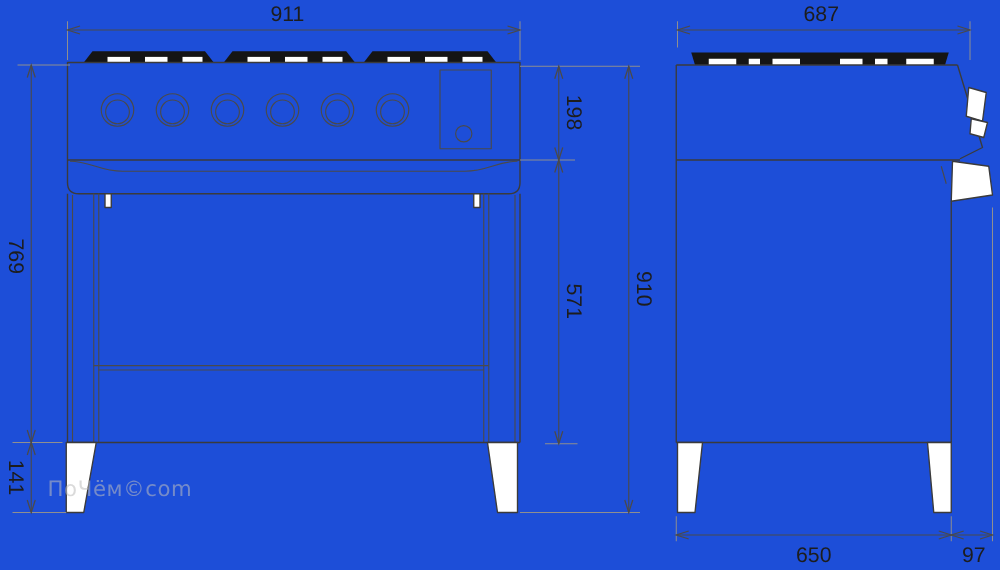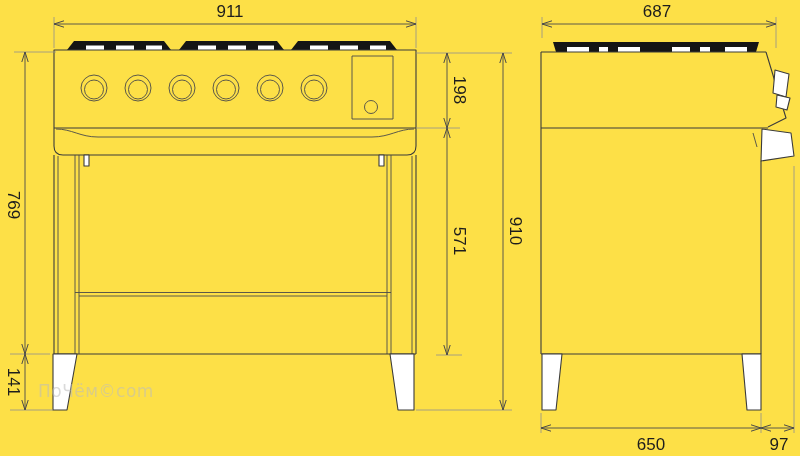--- a/index.html
+++ b/index.html
@@ -1,16 +1,16 @@
 <!DOCTYPE html>
 <html><head>
 <meta charset="utf-8">
 <style>
   html,body{margin:0;padding:0;background:#ffffff;}
-  #canvas{position:relative;width:800px;height:456px;background:#fde047;overflow:hidden;}
+  #canvas{position:relative;width:800px;height:456px;background:#1d4ed8;overflow:hidden;}
   svg{display:block;}
   .ln{fill:none;stroke:#3b3b3b;stroke-width:1.1;stroke-linejoin:round;}
   .thin{fill:none;stroke:#4a4a4a;stroke-width:0.9;stroke-linejoin:round;}
   .fillw{fill:#ffffff;stroke:#3b3b3b;stroke-width:1.1;stroke-linejoin:round;}
   .grate{fill:#151515;stroke:none;}
   .slot{fill:#ffffff;stroke:none;}
   .dim{fill:none;stroke:#4a4a4a;stroke-width:0.9;}
   .ext{fill:none;stroke:#8f8f8f;stroke-width:0.8;}
   .dimtxt{font-family:"Liberation Sans",sans-serif;font-size:17px;fill:#1d1d1d;}
   .wm{font-family:"DejaVu Sans",sans-serif;font-size:17px;fill:#bdbdbd;opacity:0.55;letter-spacing:0.5px;}

